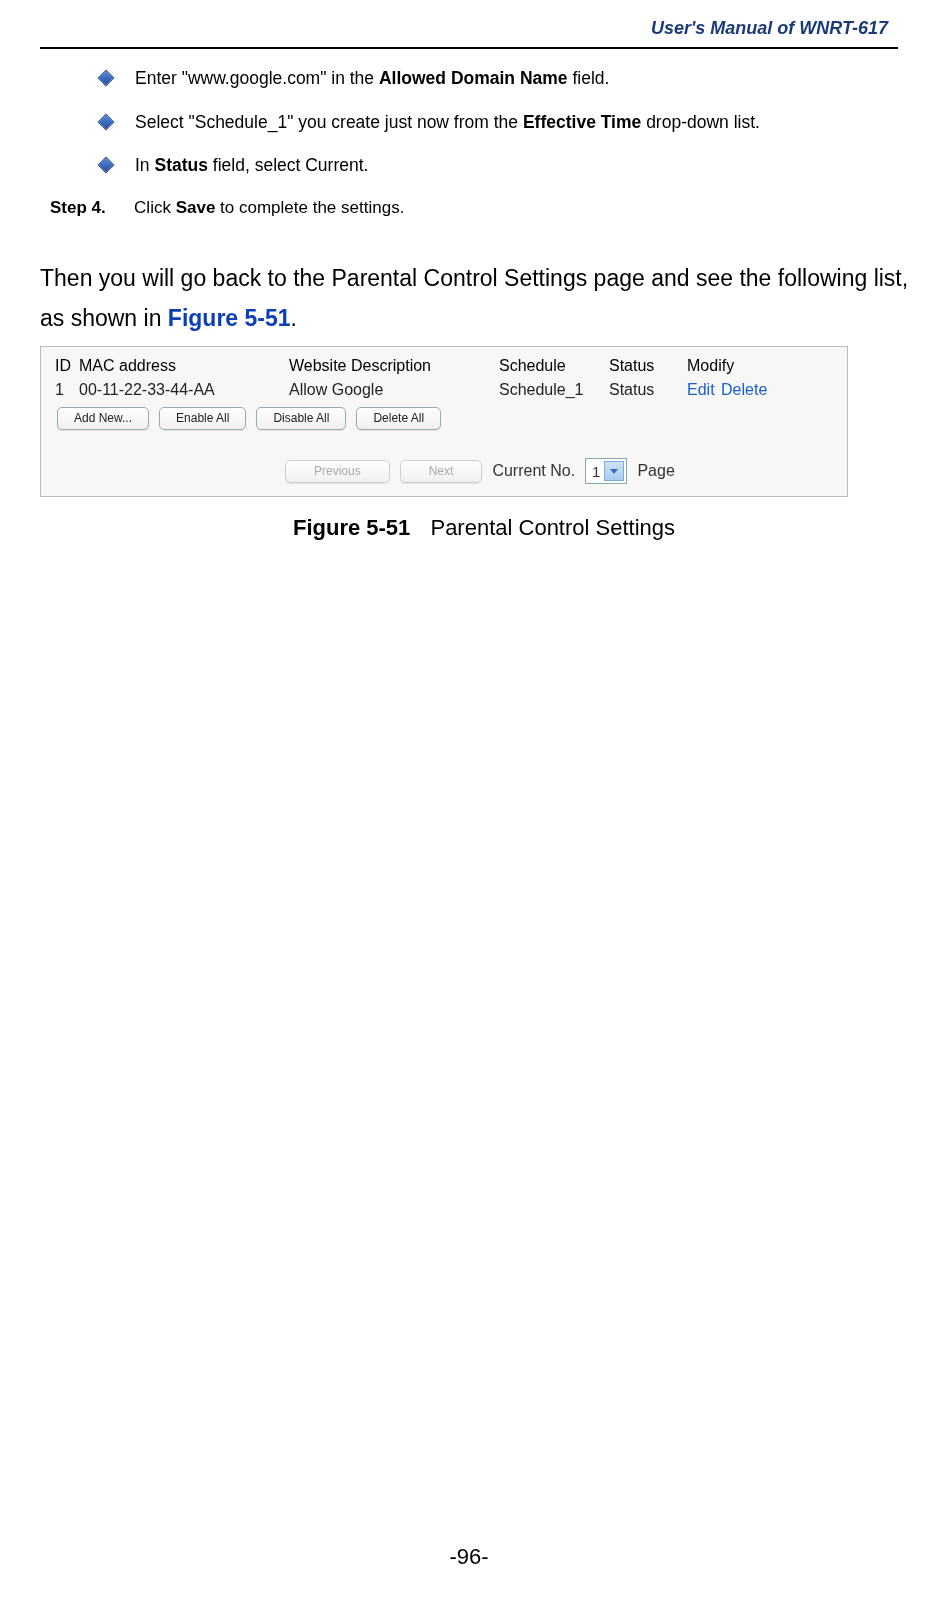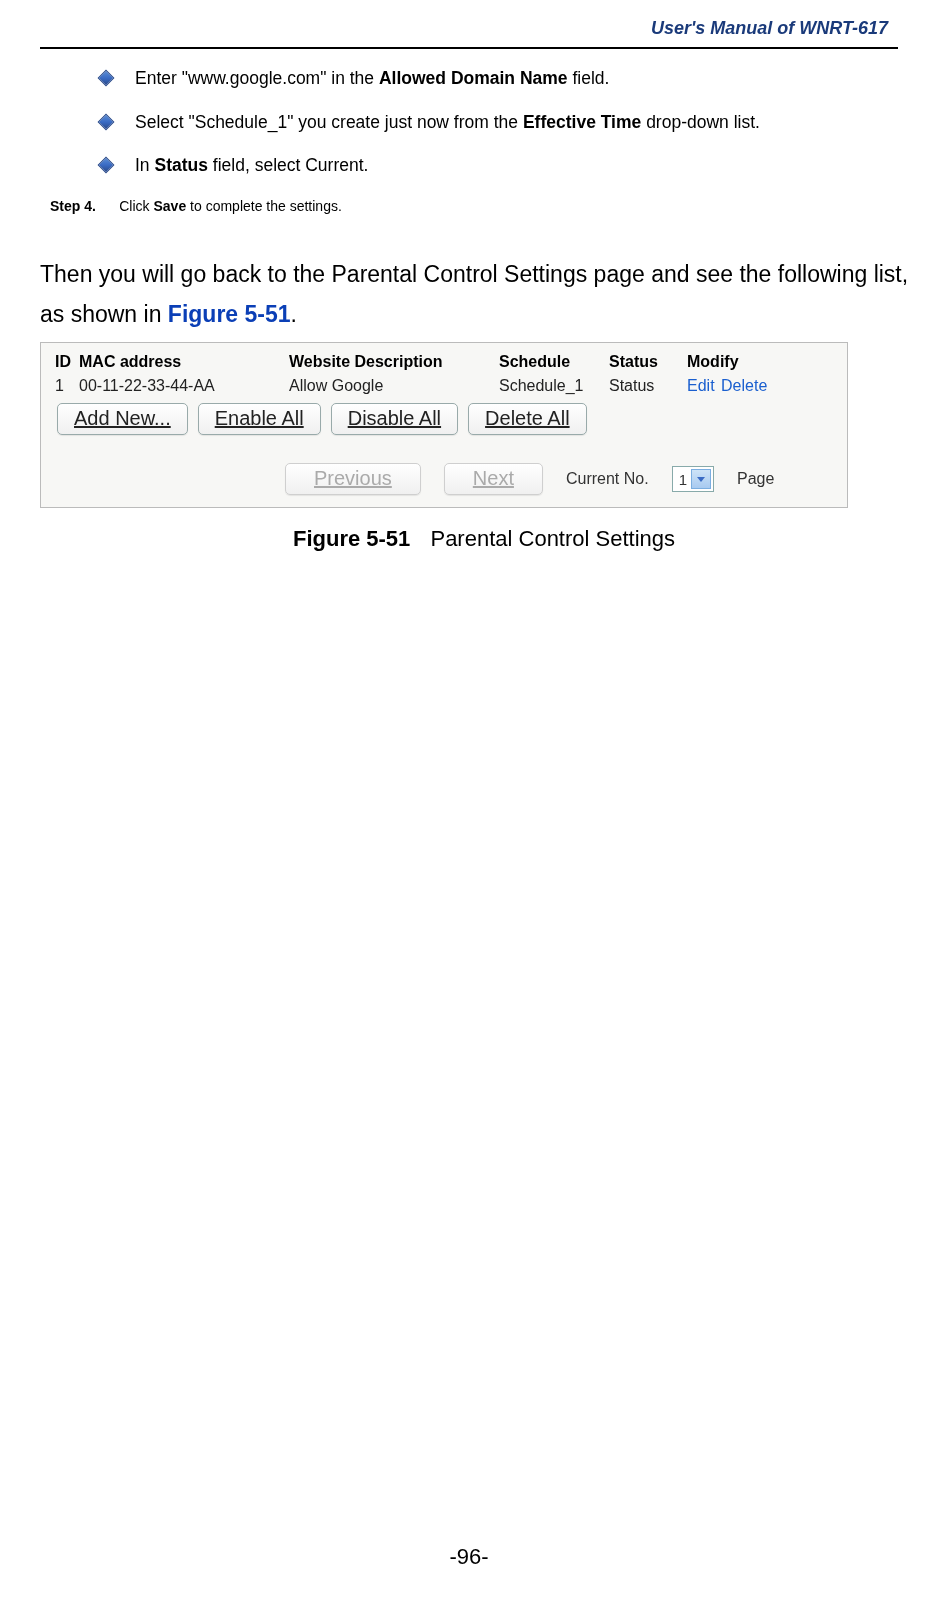--- a/index.html
+++ b/index.html
@@ -42,21 +42,21 @@
       position: absolute;
       left: 50px;
       top: 5px;
       width: 10px;
       height: 10px;
       background: linear-gradient(135deg, #5b8ed6 0%, #3a6bc4 50%, #2a4a8a 100%);
       transform: rotate(45deg);
       border: 1px solid #2a4a8a;
     }
     .step-line {
-      font-size: 14px;
+      font-size: 17px;
       margin: 8px 0 30px 0;
     }
     .step-label {
       font-weight: bold;
     }
     .para {
       font-size: 23px;
       line-height: 1.75;
       margin: 40px 0 8px -10px;
     }
@@ -70,21 +70,21 @@
       background: #f7f7f5;
       padding: 10px 10px 12px 14px;
       width: 782px;
       position: relative;
     }
     .tbl {
       font-size: 16px;
     }
     .tbl-head {
       display: flex;
-      font-weight: bold;
+      font-weight: normal;
       margin-bottom: 6px;
       color: #000;
     }
     .tbl-row {
       display: flex;
       margin-bottom: 8px;
       color: #222;
     }
     .col-id { width: 24px; }
     .col-mac { width: 210px; }
@@ -100,35 +100,34 @@
     .btn-row {
       display: flex;
       gap: 10px;
       margin: 6px 0 28px 2px;
     }
     .ui-btn {
       border: 1px solid #9aa;
       border-radius: 5px;
       background: linear-gradient(#ffffff, #f0f0f0);
       padding: 3px 16px 4px;
-      font-size: 20px;
+      font-size: 12px;
       color: #222;
       box-shadow: 0 1px 1px rgba(0,0,0,0.08);
-      text-decoration: underline;
     }
     .ui-btn.disabled {
       color: #aaa;
       border-color: #cfcfcf;
     }
     .pager-row {
       display: flex;
       align-items: center;
       justify-content: flex-start;
       margin-left: 230px;
-      gap: 23px;
+      gap: 10px;
       font-size: 16px;
       color: #333;
     }
     .pager-row .ui-btn {
       padding: 3px 28px 4px;
     }
     .page-select {
       display: inline-flex;
       align-items: center;
       border: 1px solid #8aa;

